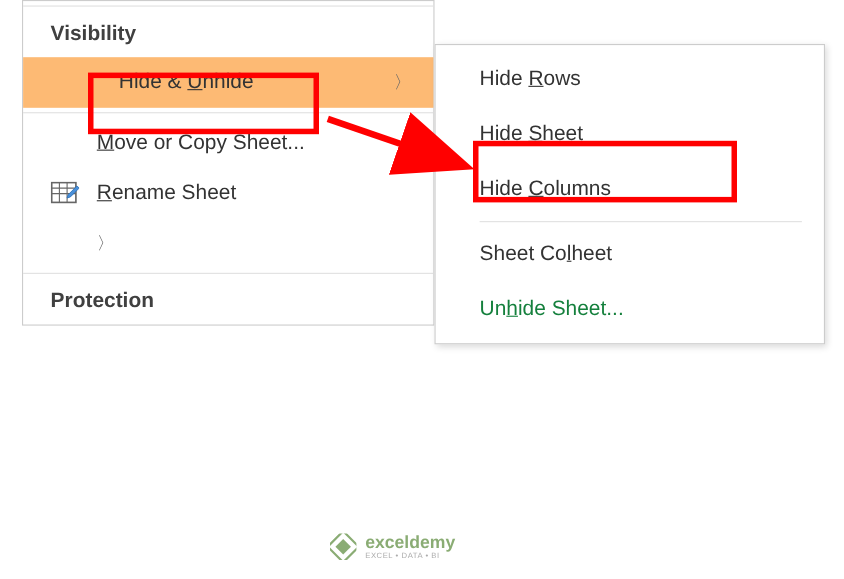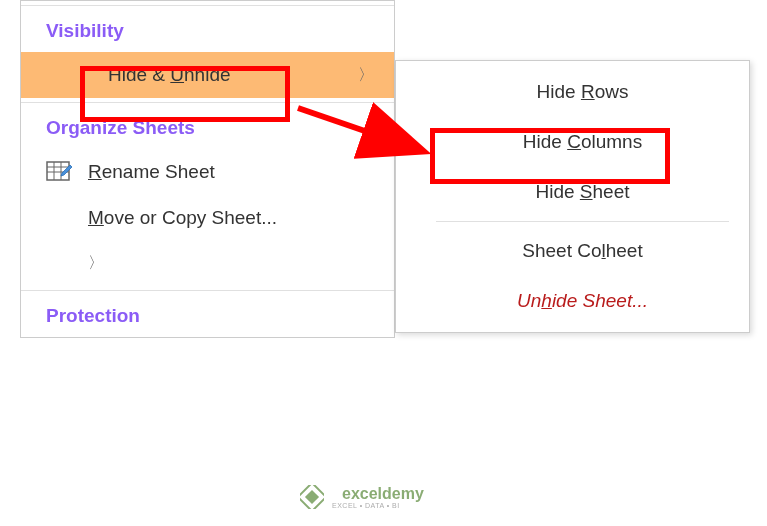--- a/index.html
+++ b/index.html
@@ -20,21 +20,21 @@
       position: absolute;
       left: 20px;
       top: 0;
       width: 375px;
       border: 1px solid #ccc;
       background: #fff;
     }
     .section-header {
       font-weight: 600;
       padding: 10px 20px 10px 25px;
-      color: #8b5cf6;
+      color: #404040;
     }
     .menu-item {
       display: flex;
       align-items: center;
       padding: 12px 20px 12px 25px;
       color: #333;
       cursor: default;
       position: relative;
     }
     .menu-item.highlighted {
@@ -55,34 +55,32 @@
       font-size: 16px;
     }
     .divider {
       height: 1px;
       background: #e0e0e0;
       margin: 4px 0;
     }
     .submenu {
       position: absolute;
       left: 395px;
-      top: 60px;
+      top: 40px;
       width: 355px;
       border: 1px solid #ccc;
       background: #fff;
       padding: 6px 0;
       box-shadow: 2px 2px 6px rgba(0,0,0,0.15);
-      text-align: center;
     }
     .submenu .menu-item {
       padding: 14px 20px 14px 40px;
     }
     .submenu .menu-item.disabled {
-      color: #b91c1c;
-      font-style: italic;
+      color: #15803d;
     }
     .red-box-1 {
       position: absolute;
       left: 80px;
       top: 66px;
       width: 210px;
       height: 56px;
       border: 5px solid #ff0000;
       pointer-events: none;
     }
@@ -118,21 +116,20 @@
     }
     .watermark-text {
       display: flex;
       flex-direction: column;
       line-height: 1;
     }
     .watermark-text .brand {
       font-size: 16px;
       font-weight: 600;
       color: #5a8a3a;
-      margin-left: 10px;
     }
     .watermark-text .tagline {
       font-size: 7px;
       color: #888;
       letter-spacing: 0.5px;
     }
     .underline-char {
       text-decoration: underline;
     }
     .sub-divider {
@@ -148,60 +145,59 @@
   <div class="divider"></div>
   <div class="section-header">Visibility</div>
 
   <div class="menu-item highlighted">
     <span class="icon-slot"></span>
     <span class="label"><span>Hide &amp; </span><span class="underline-char">U</span><span>nhide</span></span>
     <span class="chevron">〉</span>
   </div>
 
   <div class="divider"></div>
-  <div class="section-header">Organize Sheets</div>
+
+  <div class="menu-item">
+    <span class="icon-slot"></span>
+    <span class="label"><span class="underline-char">M</span><span>ove or Copy Sheet...</span></span>
+  </div>
 
   <div class="menu-item">
     <span class="icon-slot">
       <svg width="26" height="22" viewBox="0 0 26 22">
         <rect x="1" y="1" width="22" height="18" fill="none" stroke="#666" stroke-width="1.5"></rect>
         <line x1="1" y1="6" x2="23" y2="6" stroke="#666" stroke-width="1"></line>
         <line x1="1" y1="11" x2="23" y2="11" stroke="#666" stroke-width="1"></line>
         <line x1="8" y1="1" x2="8" y2="19" stroke="#666" stroke-width="1"></line>
         <line x1="15" y1="1" x2="15" y2="19" stroke="#666" stroke-width="1"></line>
         <path d="M16 12 L24 4 L26 6 L18 14 L15 15 Z" fill="#4a90d9" stroke="#2a70b9" stroke-width="0.8"></path>
       </svg>
     </span>
     <span class="label"><span class="underline-char">R</span><span>ename Sheet</span></span>
   </div>
 
   <div class="menu-item">
     <span class="icon-slot"></span>
-    <span class="label"><span class="underline-char">M</span><span>ove or Copy Sheet...</span></span>
-  </div>
-
-  <div class="menu-item">
-    <span class="icon-slot"></span>
     <span class="chevron">〉</span>
   </div>
 
   <div class="divider"></div>
   <div class="section-header">Protection</div>
 
 </div>
 
 <div class="submenu">
   <div class="menu-item">
     <span class="label"><span>Hide </span><span class="underline-char">R</span><span>ows</span></span>
   </div>
   <div class="menu-item">
+    <span class="label"><span>Hide </span><span class="underline-char">S</span><span>heet</span></span>
+  </div>
+  <div class="menu-item">
     <span class="label"><span>Hide </span><span class="underline-char">C</span><span>olumns</span></span>
-  </div>
-  <div class="menu-item">
-    <span class="label"><span>Hide </span><span class="underline-char">S</span><span>heet</span></span>
   </div>
   <div class="sub-divider"></div>
   <div class="menu-item">
     <span class="label"><span>Sheet Co</span><span class="underline-char">l</span><span>heet</span></span>
   </div>
   <div class="menu-item disabled">
     <span class="label"><span>Un</span><span class="underline-char">h</span><span>ide Sheet...</span></span>
   </div>
 </div>
 

